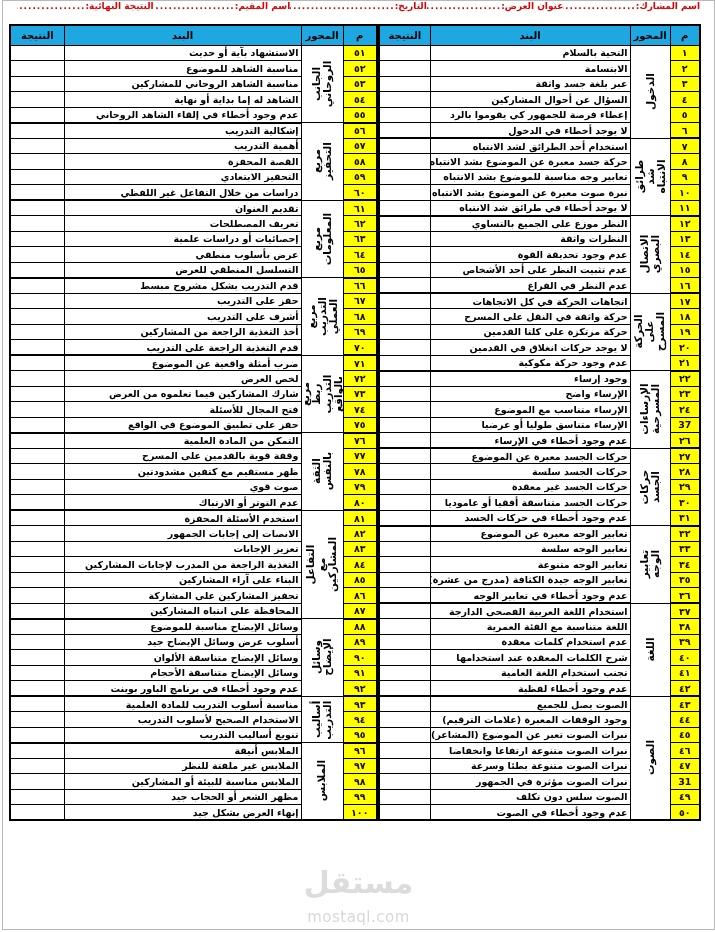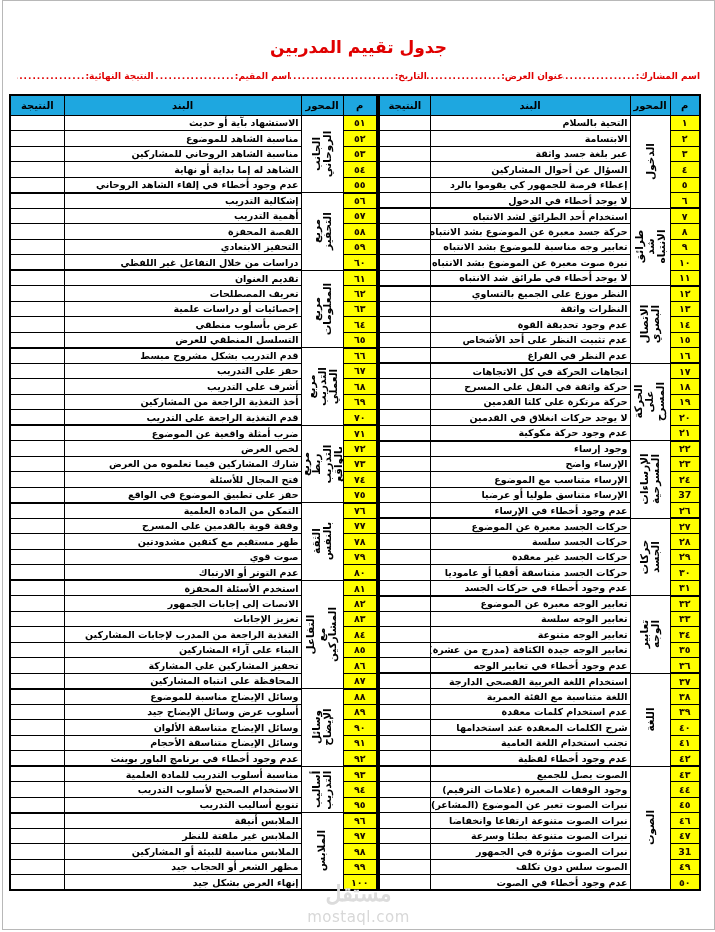--- a/index.html
+++ b/index.html
@@ -109,40 +109,38 @@
   .watermark{
     position:absolute;
     bottom:4px;
     left:50%;
     transform:translateX(-50%);
     text-align:center;
     direction:ltr;
     line-height:1;
   }
   .watermark .wm-logo{
-    font-size:22px;
+    font-size:30px;
     font-weight:bold;
     color:#dcdcdc;
     display:block;
-    font-family:Liberation Serif, serif;
   }
   .watermark .wm-domain{
     font-size:15px;
     color:#d8d8d8;
     display:block;
-    margin-top:5px;
+    margin-top:12px;
     letter-spacing:0.5px;
   }
 </style>
 </head>
 <body>
 
 <div class="page">
 
-  <h1 class="title">جدول تقييم المدربين</h1>
 
   <div class="form-line">
       <span class="field">
         <span>اسم المشارك:</span>
         <span class="dots">........................................</span>
       </span>
       <span class="field">
         <span>عنوان العرض:</span>
         <span class="dots">........................................</span>
       </span>

